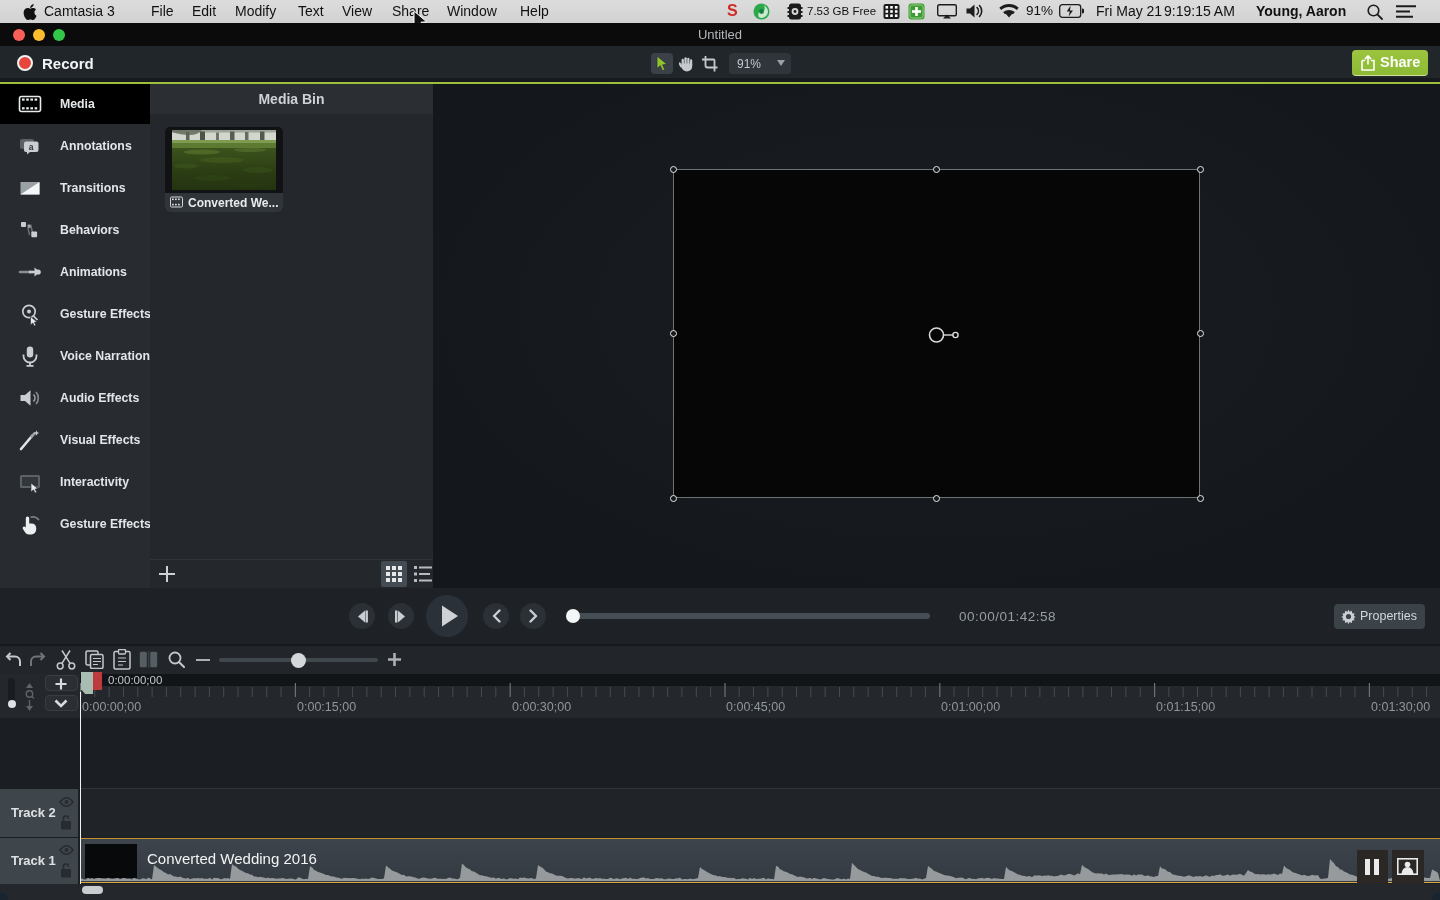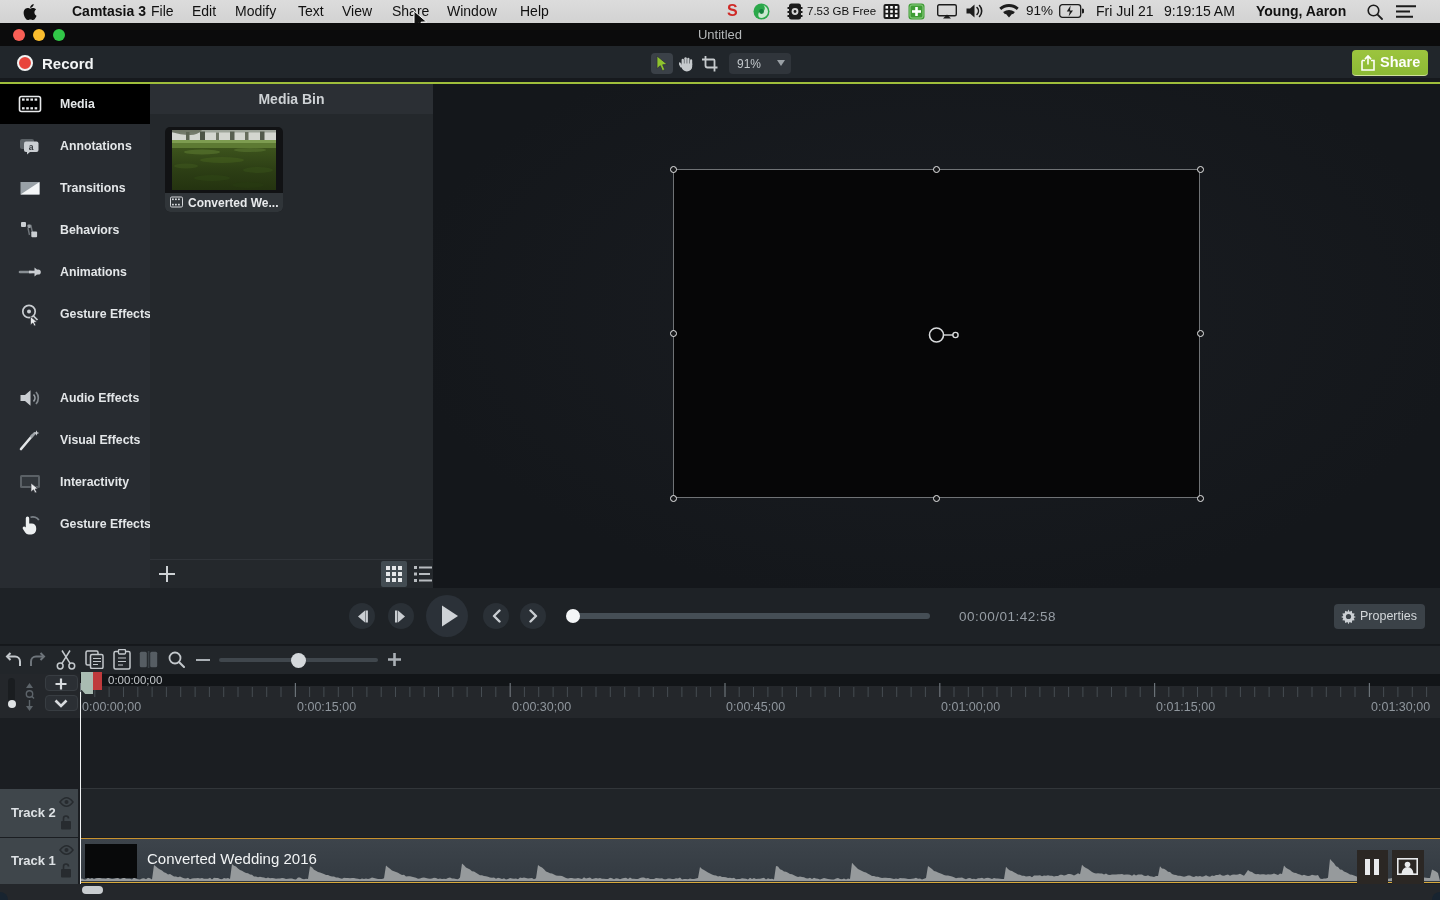--- a/index.html
+++ b/index.html
@@ -40,21 +40,21 @@
 
 #tlbody { left:0; top:718px; width:1440px; height:182px; background:#1b1e22; }
 </style>
 </head>
 <body>
 <div id="stage">
   <div id="menubar" class="abs">
     <svg class="mi" style="left:23px;top:4px" width="14" height="16" viewBox="0 0 14 16">
         <path fill="#111" d="M9.7 2.6c.6-.8 1.1-1.9 1-2.6-.9.1-2 .7-2.6 1.4-.6.7-1.1 1.7-1 2.6 1 0 2-.6 2.6-1.4zM11.4 8.6c0-2 1.6-2.9 1.7-3-.9-1.4-2.4-1.6-2.9-1.6-1.2-.1-2.4.7-3 .7-.6 0-1.6-.7-2.6-.7-1.3 0-2.6.8-3.3 2-1.4 2.4-.4 6 1 8 .7 1 1.5 2 2.5 2 1 0 1.4-.6 2.6-.6 1.2 0 1.6.6 2.6.6 1.1 0 1.8-1 2.4-2 .8-1.1 1.1-2.2 1.1-2.3-.1 0-2.1-.8-2.1-3.1z"></path>
       </svg>
-    <div class="mi" style="left:72px;font-weight:bold;">Camtasia 3</div>
+    <div class="mi" style="left:44px;font-weight:normal;">Camtasia 3</div>
     <div class="mi" style="left:151px;">File</div>
     <div class="mi" style="left:192px;">Edit</div>
     <div class="mi" style="left:235px;">Modify</div>
     <div class="mi" style="left:298px;">Text</div>
     <div class="mi" style="left:342px;">View</div>
     <div class="mi" style="left:392px;">Share</div>
     <div class="mi" style="left:447px;">Window</div>
     <div class="mi" style="left:520px;">Help</div>
     <div class="mi" style="left:727px;top:2px;color:#cf2a27;font-weight:bold;font-size:16px;">S</div>
     <svg class="mi" style="left:753px;top:3px" width="17" height="17" viewBox="0 0 17 17">
@@ -102,21 +102,21 @@
       </svg>
     <svg class="mi" style="left:999px;top:4px" width="20" height="14" viewBox="0 0 20 14">
         <path d="M10 13.4 L13.2 9.7 a5.4 5.4 0 0 0 -6.4 0 z M10 0 C6.2 0 2.8 1.4 0.3 3.8 L2.2 6 a11.3 11.3 0 0 1 15.6 0 L19.7 3.8 C17.2 1.4 13.8 0 10 0z M4.1 8.1 L6 10.3 a7.4 7.4 0 0 1 8 0 L15.9 8.1 a10 10 0 0 0 -11.8 0z" fill="#1c1c1c"></path>
       </svg>
     <div class="mi" style="left:1026px;font-size:13.5px;">91%</div>
     <svg class="mi" style="left:1059px;top:4px" width="25" height="14" viewBox="0 0 25 14">
         <rect x="0.7" y="0.7" width="21" height="12.6" rx="2.6" fill="none" stroke="#1c1c1c" stroke-width="1.3"></rect>
         <path d="M23 4.5 v5 a2.3 2.5 0 0 0 0 -5z" fill="#1c1c1c"></path>
         <path d="M11.6 1.5 L7.8 7.4 h3 L9.6 12.5 L14 6.6 h-3 z" fill="#1c1c1c"></path>
       </svg>
-    <div class="mi" style="left:1096px;font-size:14px;">Fri Jul 21</div>
+    <div class="mi" style="left:1096px;font-size:14px;">Fri May 21</div>
     <div class="mi" style="left:1164px;font-size:14px;">9:19:15 AM</div>
     <div class="mi" style="left:1256px;font-weight:bold;">Young, Aaron</div>
     <svg class="mi" style="left:1367px;top:4px" width="16" height="16" viewBox="0 0 16 16">
         <circle cx="6.5" cy="6.5" r="5.3" fill="none" stroke="#1c1c1c" stroke-width="1.6"></circle>
         <path d="M10.6 10.6 L15 15" stroke="#1c1c1c" stroke-width="1.8" stroke-linecap="round"></path>
       </svg>
     <svg class="mi" style="left:1396px;top:5px" width="20" height="13" viewBox="0 0 20 13">
         <path d="M0 1.2 h20 M0 6.5 h14 M0 11.8 h17" stroke="#1c1c1c" stroke-width="2"></path>
       </svg>
     <svg class="mi" style="left:413px;top:10px" width="15" height="22" viewBox="0 0 15 22">
@@ -212,20 +212,28 @@
       <span class="lbl">Animations</span>
     </div>
     <div class="sbitem" style="top:210px;">
       <svg class="ico" viewBox="0 0 24 24">
           <circle cx="11" cy="9.5" r="6.2" fill="none" stroke="#caced2" stroke-width="1.7"></circle>
           <circle cx="11" cy="9.5" r="2" fill="#caced2"></circle>
           <path d="M15.5 14 L19.5 18" stroke="#caced2" stroke-width="1.7"></path>
           <path d="M12.5 14.5 L12.5 23 L14.8 21 L16.2 24 L17.8 23.2 L16.4 20.3 L19 20 z" fill="#e8eaec" stroke="#30343a" stroke-width="0.7"></path>
         </svg>
       <span class="lbl">Gesture Effects</span>
+    </div>
+    <div class="sbitem" style="top:252px;">
+      <svg class="ico" viewBox="0 0 24 24">
+          <rect x="8.8" y="2.5" width="6.4" height="11" rx="3.2" fill="#caced2"></rect>
+          <path d="M5.5 10.5 v1.5 a6.5 6.5 0 0 0 13 0 v-1.5" stroke="#caced2" stroke-width="1.8" fill="none"></path>
+          <path d="M12 18.5 V21.5 M8.5 21.8 H15.5" stroke="#caced2" stroke-width="1.8"></path>
+        </svg>
+      <span class="lbl">Voice Narration</span>
     </div>
     <div class="sbitem" style="top:294px;">
       <svg class="ico" viewBox="0 0 24 24">
           <path d="M2.5 9 h4.5 l5.5 -4.8 v15.6 L7 15 H2.5 z" fill="#caced2"></path>
           <path d="M15.5 8.5 a5 5 0 0 1 0 7" stroke="#9ba1a6" stroke-width="1.7" fill="none"></path>
           <path d="M18 6 a9 9 0 0 1 0 12" stroke="#82888d" stroke-width="1.7" fill="none"></path>
         </svg>
       <span class="lbl">Audio Effects</span>
     </div>
     <div class="sbitem" style="top:336px;">

